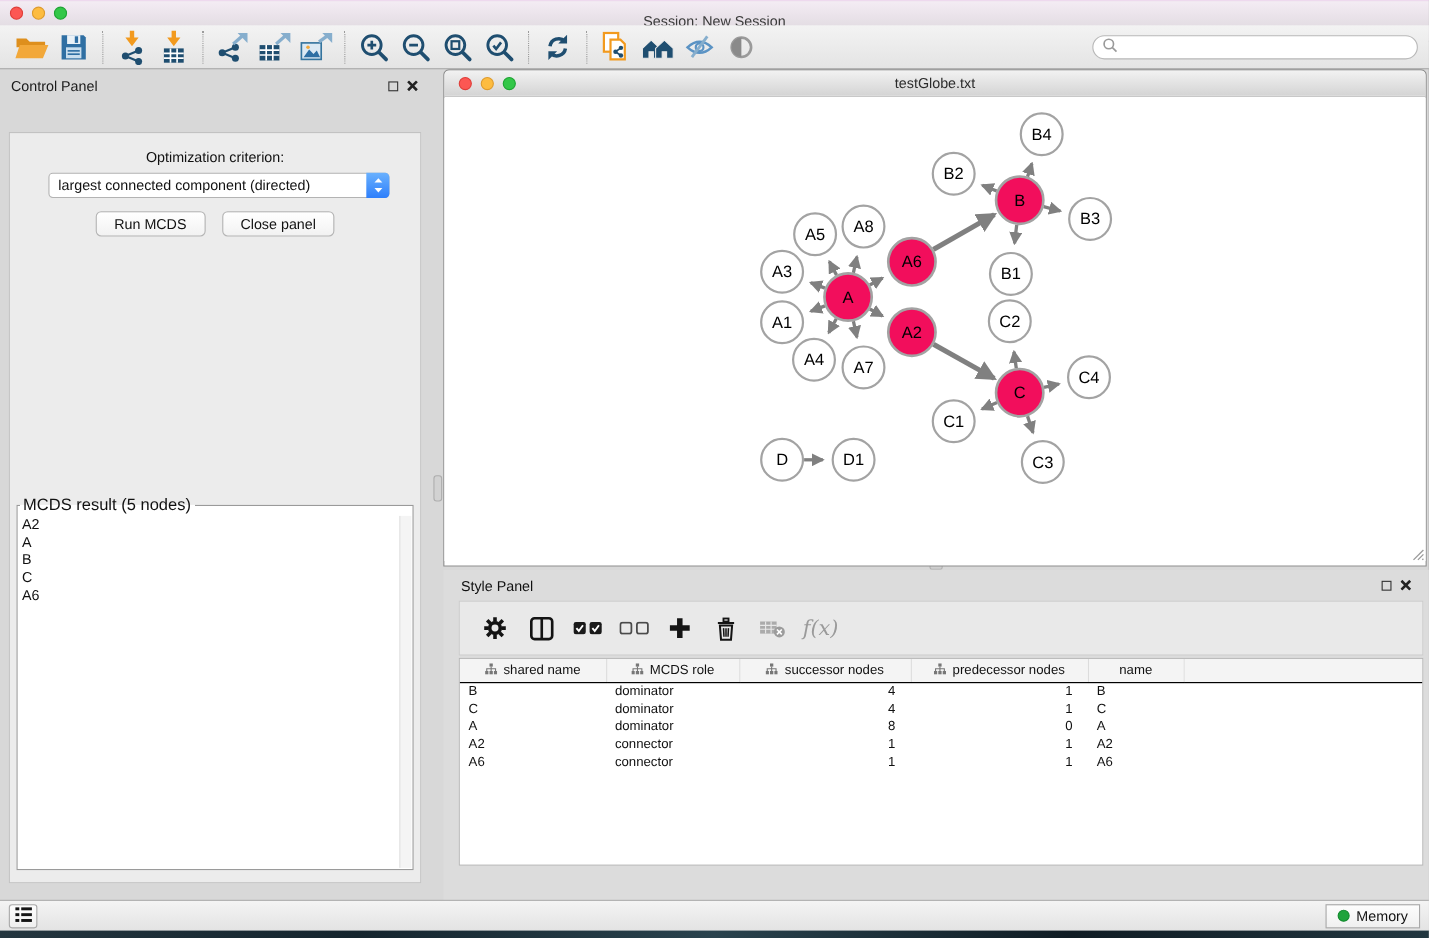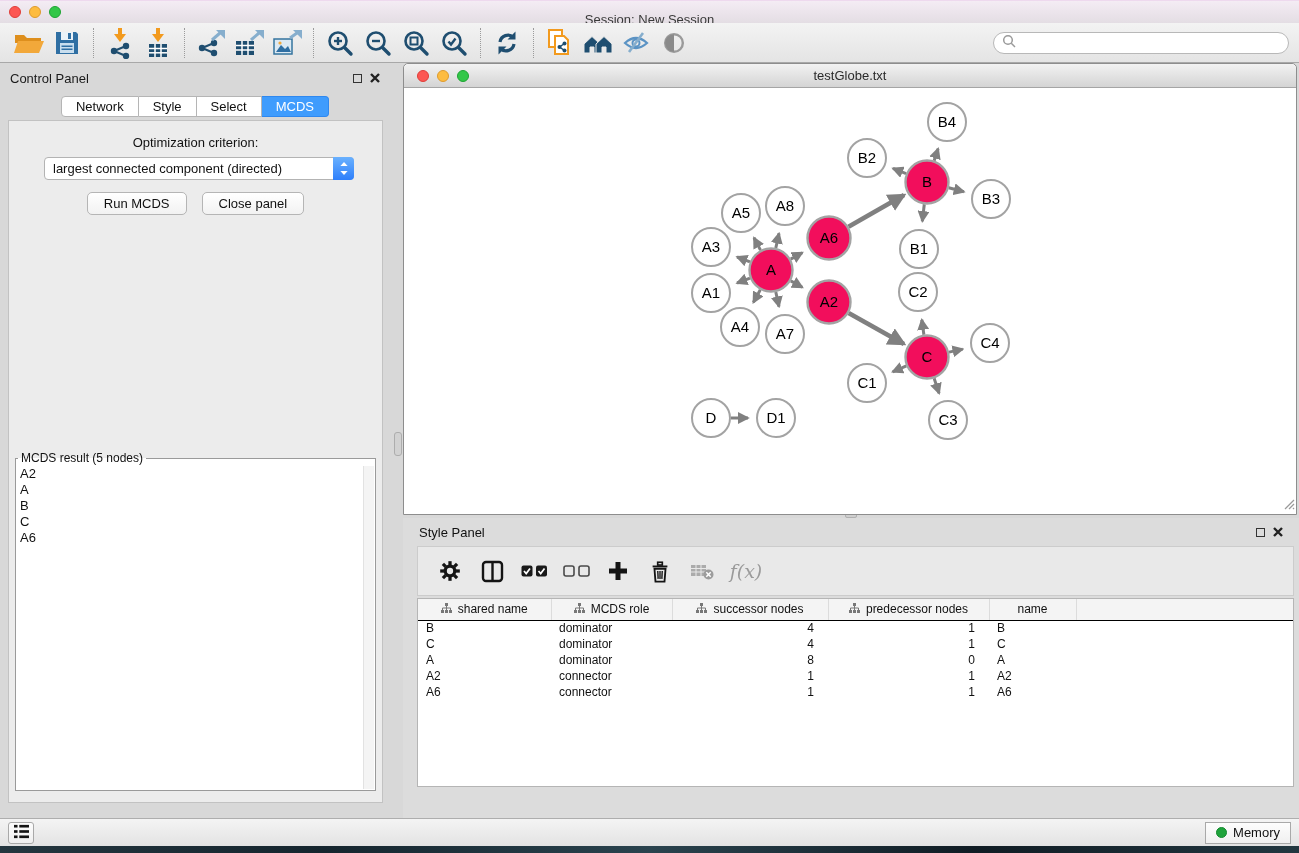--- a/index.html
+++ b/index.html
@@ -51,21 +51,21 @@
     border:1px solid #b3b3b3; border-radius:4px; display:flex; align-items:center; }
   .criterion .val { flex:1; padding:0 8px; font-size:13px; white-space:nowrap; overflow:hidden; }
   .stepper { width:21px; height:23px; margin:-1px -1px -1px 0; border-radius:0 4px 4px 0;
     background:linear-gradient(#6ab1fe,#2e7ffb); display:flex; align-items:center; justify-content:center; }
   .cp-buttons { position:absolute; left:0; top:71px; width:100%; display:flex; justify-content:center; gap:15px; }
   .btn { height:23px; padding:0 16px; background:linear-gradient(#ffffff,#f2f2f2); border:1px solid #b5b5b5;
     border-radius:5px; font-size:13px; display:flex; align-items:center; }
 
   .result-fieldset { position:absolute; left:6px; top:330px; width:361px; height:340px;
     border:1px solid #9a9a9a; background:#fff; }
-  .result-fieldset legend { font-size:12px; padding:0 3px; margin-left:2px; background:transparent; color:#111; }
+  .result-fieldset legend { font-size:15px; padding:0 3px; margin-left:2px; background:transparent; color:#111; }
   .result-list { position:absolute; left:0; top:0; right:12px; bottom:0; overflow:hidden; padding-top:1px; }
   .result-item { font-size:13px; line-height:16px; padding-left:4px; }
   .result-scroll { position:absolute; right:1px; top:1px; bottom:1px; width:11px;
     background:#f4f4f4; border-left:1px solid #e2e2e2; }
 
   
   .v-grip { position:absolute; left:394px; top:432px; width:8px; height:24px;
     background:#d2d2d2; border:1px solid #adadad; border-radius:3px; }
   .h-grip { position:absolute; left:845px; top:512px; width:12px; height:6px;
     background:#cfcfcf; border:1px solid #b0b0b0; border-radius:2px; }
@@ -285,26 +285,20 @@
     <span class="cp-title">Control Panel</span>
     <span class="win-icons">
       <span class="float-ic"></span>
       <span class="close-ic">
         <svg width="10" height="10" viewBox="0 0 10 10">
             <path d="M1 1L9 9M9 1L1 9" stroke="#222" stroke-width="2.4"></path>
           </svg>
       </span>
     </span>
   </div>
-  <div class="cp-tabs">
-      <div class="cp-tab">Network</div>
-      <div class="cp-tab">Style</div>
-      <div class="cp-tab">Select</div>
-      <div class="cp-tab sel">MCDS</div>
-    </div>
   <div class="cp-body">
     <div class="opt-label">Optimization criterion:</div>
     <div class="criterion">
       <span class="val">largest connected component (directed)</span>
       <span class="stepper">
         <svg width="10" height="15" viewBox="0 0 10 15">
             <path d="M5 1l3.6 4H1.4z" fill="#fff"></path>
             <path d="M5 14L1.4 10h7.2z" fill="#fff"></path>
           </svg>
       </span>

